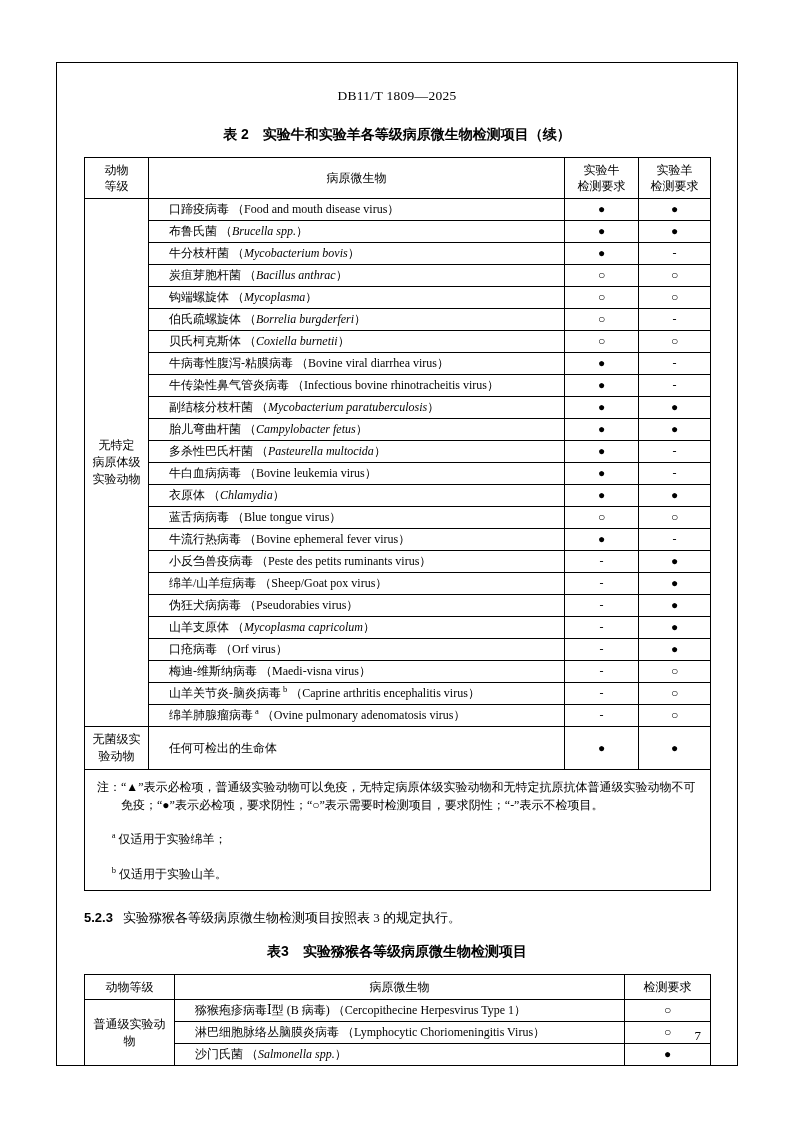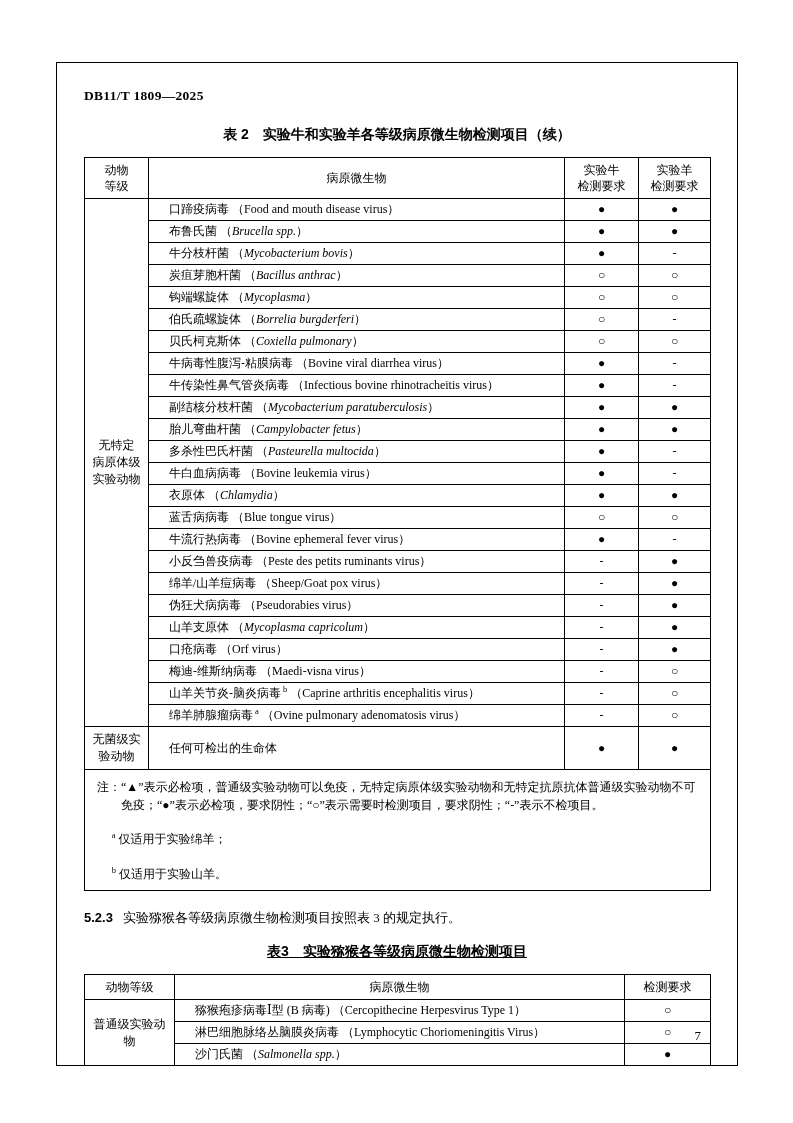--- a/index.html
+++ b/index.html
@@ -8,26 +8,26 @@
     background: #ffffff; color: #000;
     font-family: "Liberation Serif", "DejaVu Serif", serif;
     overflow: hidden;
   }
   .page-frame {
     position: absolute; left: 56px; top: 62px;
     width: 680px; height: 1002px;
     border: 1px solid #000;
   }
   .content { position: absolute; left: 84px; top: 88px; width: 626px; }
-  .doc-number { text-align: left; font-size: 13.5px; letter-spacing: .3px; font-weight: bold; }
+  .doc-number { text-align: center; font-size: 13.5px; letter-spacing: .3px; }
   .table-title {
     margin-top: 22px; text-align: center; font-size: 14px; font-weight: bold;
     font-family: "Liberation Sans", "DejaVu Sans", sans-serif;
   }
-  .table-title.t3 { margin-top: 16px; text-decoration: underline; }
+  .table-title.t3 { margin-top: 16px; }
   table { width: 100%; border-collapse: collapse; table-layout: fixed; margin-top: 13px; }
   th, td { border: 1px solid #000; font-size: 12px; line-height: 15px; vertical-align: middle; font-weight: normal; }
   thead th { text-align: center; white-space: pre-line; line-height: 16px; padding: 4px 2px; }
   td.sym { text-align: center; padding: 3px 2px; }
   td.pathogen { text-align: left; padding: 3px 4px 3px 20px; overflow: hidden; }
   td.grade { text-align: center; white-space: pre-line; padding: 4px 2px; line-height: 17px; }
   .it { font-style: italic; }
   sup { font-size: 8.5px; vertical-align: super; line-height: 0; margin-left: 2px; }
   td.note-cell { padding: 5px 8px 7px 8px; }
   .note-main { margin: 4px; font-size: 12px; line-height: 17.5px; padding-left: 2em; text-indent: -2em; }
@@ -97,21 +97,21 @@
           <td class="pathogen"><span>钩端螺旋体</span><span> （</span><span class="it">Mycoplasma</span><span>）</span></td>
           <td class="sym">○</td>
           <td class="sym">○</td>
         </tr>
         <tr>
           <td class="pathogen"><span>伯氏疏螺旋体</span><span> （</span><span class="it">Borrelia burgderferi</span><span>）</span></td>
           <td class="sym">○</td>
           <td class="sym">-</td>
         </tr>
         <tr>
-          <td class="pathogen"><span>贝氏柯克斯体</span><span> （</span><span class="it">Coxiella pulmonary</span><span>）</span></td>
+          <td class="pathogen"><span>贝氏柯克斯体</span><span> （</span><span class="it">Coxiella burnetii</span><span>）</span></td>
           <td class="sym">○</td>
           <td class="sym">○</td>
         </tr>
         <tr>
           <td class="pathogen"><span>牛病毒性腹泻-粘膜病毒</span><span> （</span><span class="">Bovine viral diarrhea virus</span><span>）</span></td>
           <td class="sym">●</td>
           <td class="sym">-</td>
         </tr>
         <tr>
           <td class="pathogen"><span>牛传染性鼻气管炎病毒</span><span> （</span><span class="">Infectious bovine rhinotracheitis virus</span><span>）</span></td>

